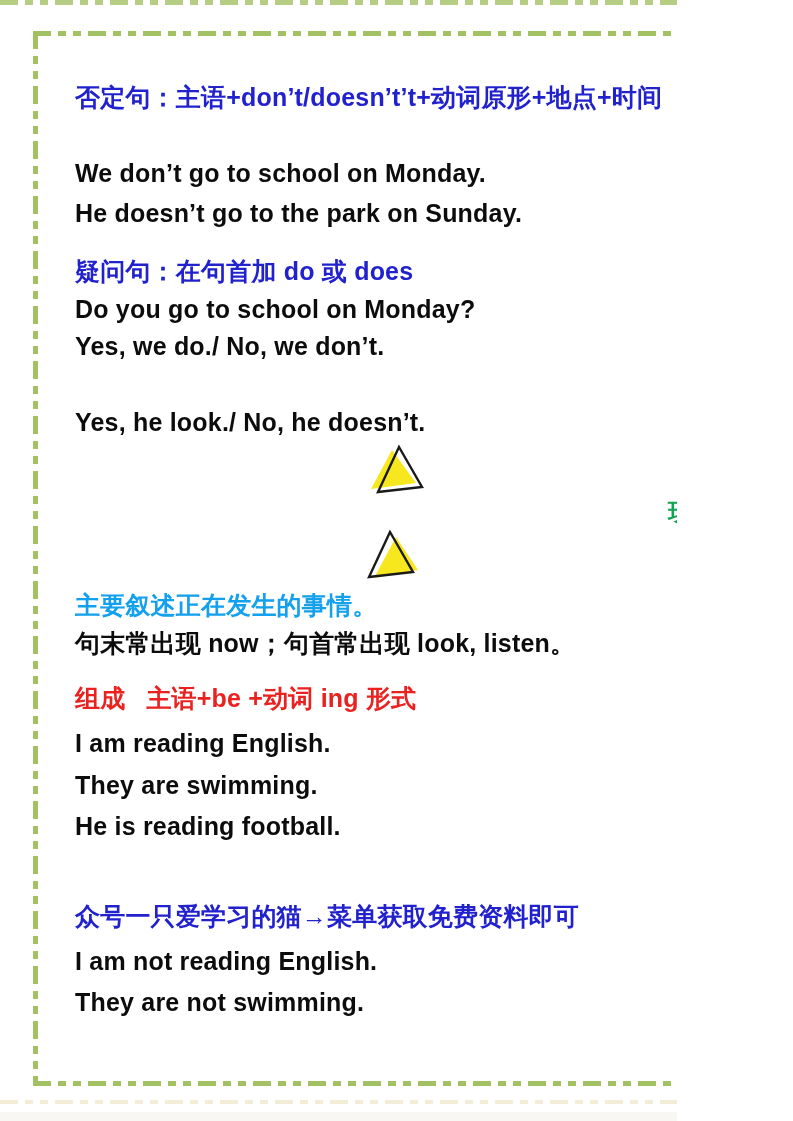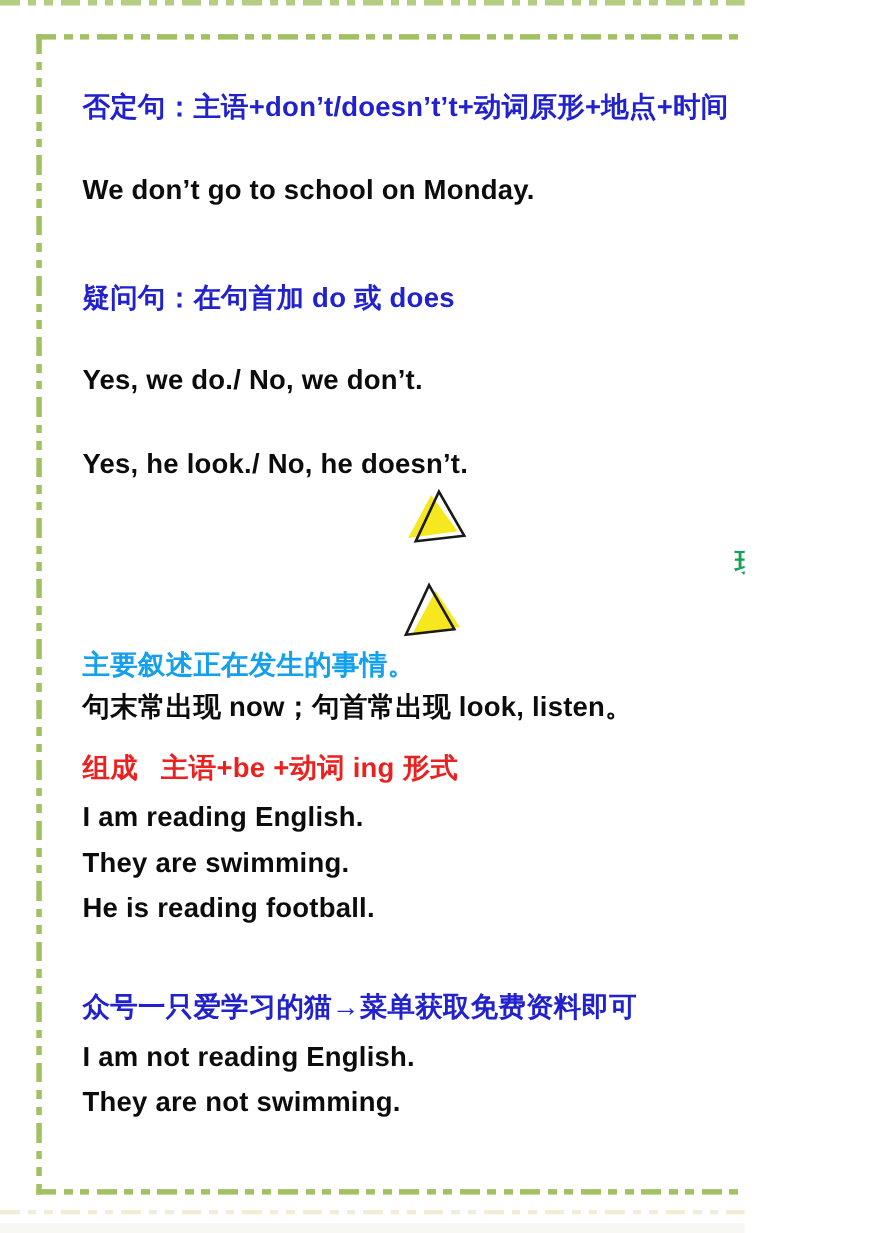--- a/index.html
+++ b/index.html
@@ -74,22 +74,24 @@
   <div class="h-dash edge-top-partial"></div>
   <div class="h-dash frame-top"></div>
   <div class="h-dash frame-bottom"></div>
   <div class="v-dash frame-left"></div>
   <div class="v-dash frame-right"></div>
   <div class="h-dash edge-bottom-faint" style="background:repeating-linear-gradient(90deg,#f3ecd6 0 18px,transparent 18px 25px,#f3ecd6 25px 33px,transparent 33px 40px,#f3ecd6 40px 48px,transparent 48px 55px);"></div>
   <div class="edge-bottom-band"></div>
 
   <div class="line blue" style="top:82px">否定句：主语+don’t/doesn’t’t+动词原形+地点+时间</div>
   <div class="line black" style="top:158px">We don’t go to school on Monday.</div>
+  <div class="line black" style="top:198px">He doesn’t go to the park on Sunday.</div>
 
   <div class="line blue" style="top:256px">疑问句：在句首加 do 或 does</div>
+  <div class="line black" style="top:294px">Do you go to school on Monday?</div>
   <div class="line black" style="top:331px">Yes, we do./ No, we don’t.</div>
   <div class="line black" style="top:407px">Yes, he look./ No, he doesn’t.</div>
 
   <svg class="tri" style="left:366px;top:443px" viewBox="0 0 62 54">
     <polygon points="26,7 5,46 50,40" fill="#f6e71f"></polygon>
     <polygon points="33,4 12,49 56,44" fill="none" stroke="#1a1a1a" stroke-width="2.4"></polygon>
   </svg>
   <div class="center-title" style="top:498px">现在进行时</div>
   <svg class="tri" style="left:360px;top:528px" viewBox="0 0 62 54">
     <polygon points="36,9 14,50 58,42" fill="#f6e71f"></polygon>

